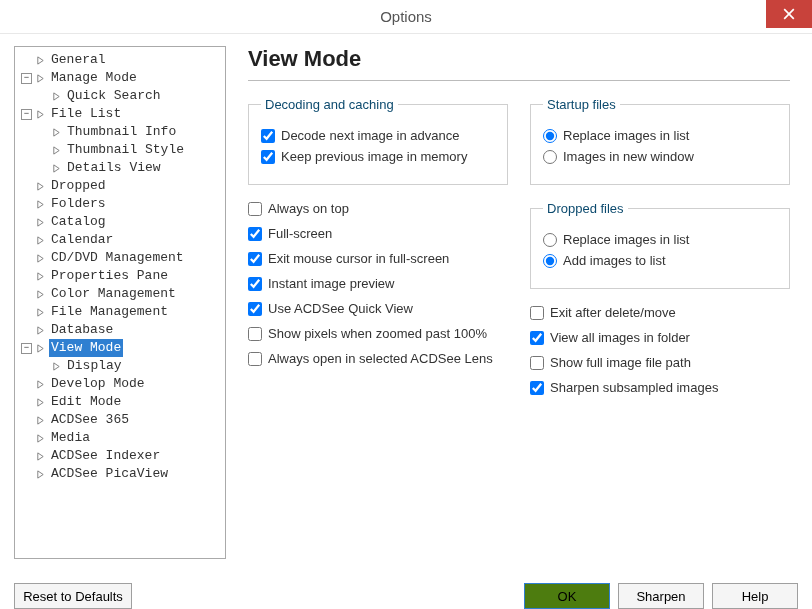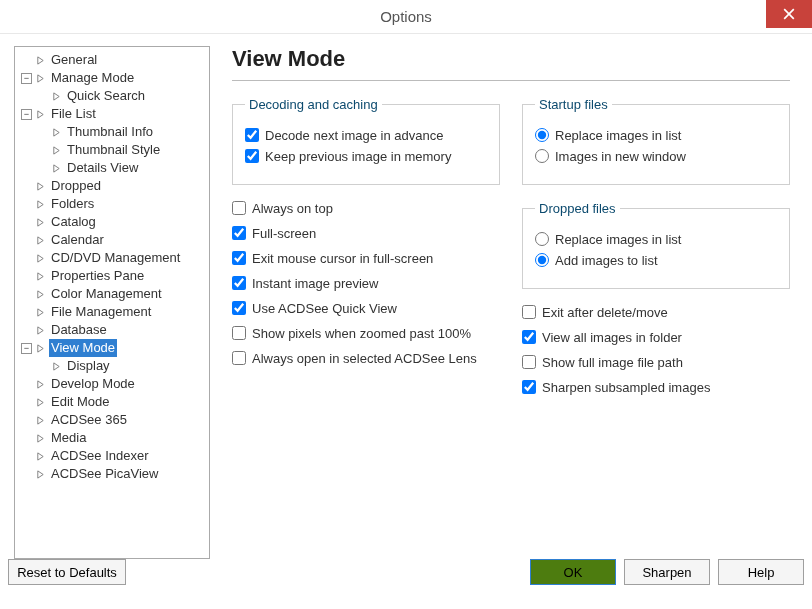--- a/index.html
+++ b/index.html
@@ -3,42 +3,42 @@
 <meta charset="utf-8">
 <style>
 * { box-sizing: border-box; margin: 0; padding: 0; }
 body { font-family: "Segoe UI", Tahoma, sans-serif; font-size: 13px; background: #fff; color: #333; }
 .window { width: 812px; height: 609px; background: #fff; position: relative; display: flex; flex-direction: column; }
 .titlebar { height: 34px; display: flex; align-items: center; justify-content: center; position: relative; background: #fff; border-bottom: 1px solid #e8e8e8; }
 .titlebar-text { font-size: 15px; color: #555; }
 .close-btn { position: absolute; right: 0; top: 0; width: 46px; height: 28px; background: #c8423b; color: #fff; display: flex; align-items: center; justify-content: center; font-size: 14px; }
 .close-btn svg { width: 12px; height: 12px; }
 .body { flex: 1; padding: 12px 14px 0 14px; display: flex; gap: 14px; }
-.tree-panel { width: 196px; border: 1px solid #aaa; background: #fff; padding: 4px 2px; overflow: hidden; }
+.tree-panel { width: 212px; border: 1px solid #aaa; background: #fff; padding: 4px 2px; overflow: hidden; font-family: Liberation Mono, monospace; }
 .tree { list-style: none; }
 .tree li { line-height: 18px; white-space: nowrap; display: flex; align-items: center; }
 .tree .indent0 { padding-left: 4px; }
 .tree .indent1 { padding-left: 20px; }
 .expander { width: 11px; height: 11px; border: 1px solid #919191; display: inline-flex; align-items: center; justify-content: center; font-size: 9px; line-height: 1; margin-right: 3px; color: #333; background: #fff; flex-shrink: 0; }
 .expander-space { width: 11px; margin-right: 3px; display: inline-block; flex-shrink: 0; }
 .node-icon { width: 10px; height: 10px; margin-right: 4px; display: inline-flex; align-items: center; justify-content: center; flex-shrink: 0; }
 .node-icon svg { width: 9px; height: 9px; }
 .node-label { padding: 0 2px; }
 .node-label.selected { background: #2f7fd1; color: #fff; }
 .content { flex: 1; padding: 0 8px; }
 .page-title { font-size: 22px; font-weight: bold; color: #222; margin-bottom: 8px; }
 .hr { border: none; border-top: 1px solid #bbb; margin-bottom: 16px; }
 .cols { display: flex; gap: 22px; }
 .col { flex: 1; }
 fieldset { border: 1px solid #cfcfcf; padding: 10px 12px 14px 12px; margin-bottom: 16px; }
 legend { padding: 0 4px; color: #0c4a6e; }
-.check-row, .radio-row { display: flex; align-items: flex-start; margin: 6px 0; gap: 6px; }
+.check-row, .radio-row { display: flex; align-items: flex-end; margin: 6px 0; gap: 6px; }
 .check-row input, .radio-row input { width: 14px; height: 14px; }
 .loose-checks .check-row { margin: 10px 0; }
-.footer { height: 50px; padding: 0 8px; display: flex; align-items: flex-start; }
+.footer { height: 50px; padding: 0 14px; display: flex; align-items: flex-end; }
 .footer .spacer { flex: 1; }
 .btn { min-width: 86px; height: 26px; border: 1px solid #9f9f9f; background: #f5f5f5; font-size: 13px; margin-left: 8px; cursor: default; }
 .btn.primary { border: 1px solid #2f7fd1; background: #4d7c0f; }
 .btn.reset { min-width: 118px; margin-left: 0; }
 </style>
 </head>
 <body>
 <div class="window">
 
 <div class="titlebar">

